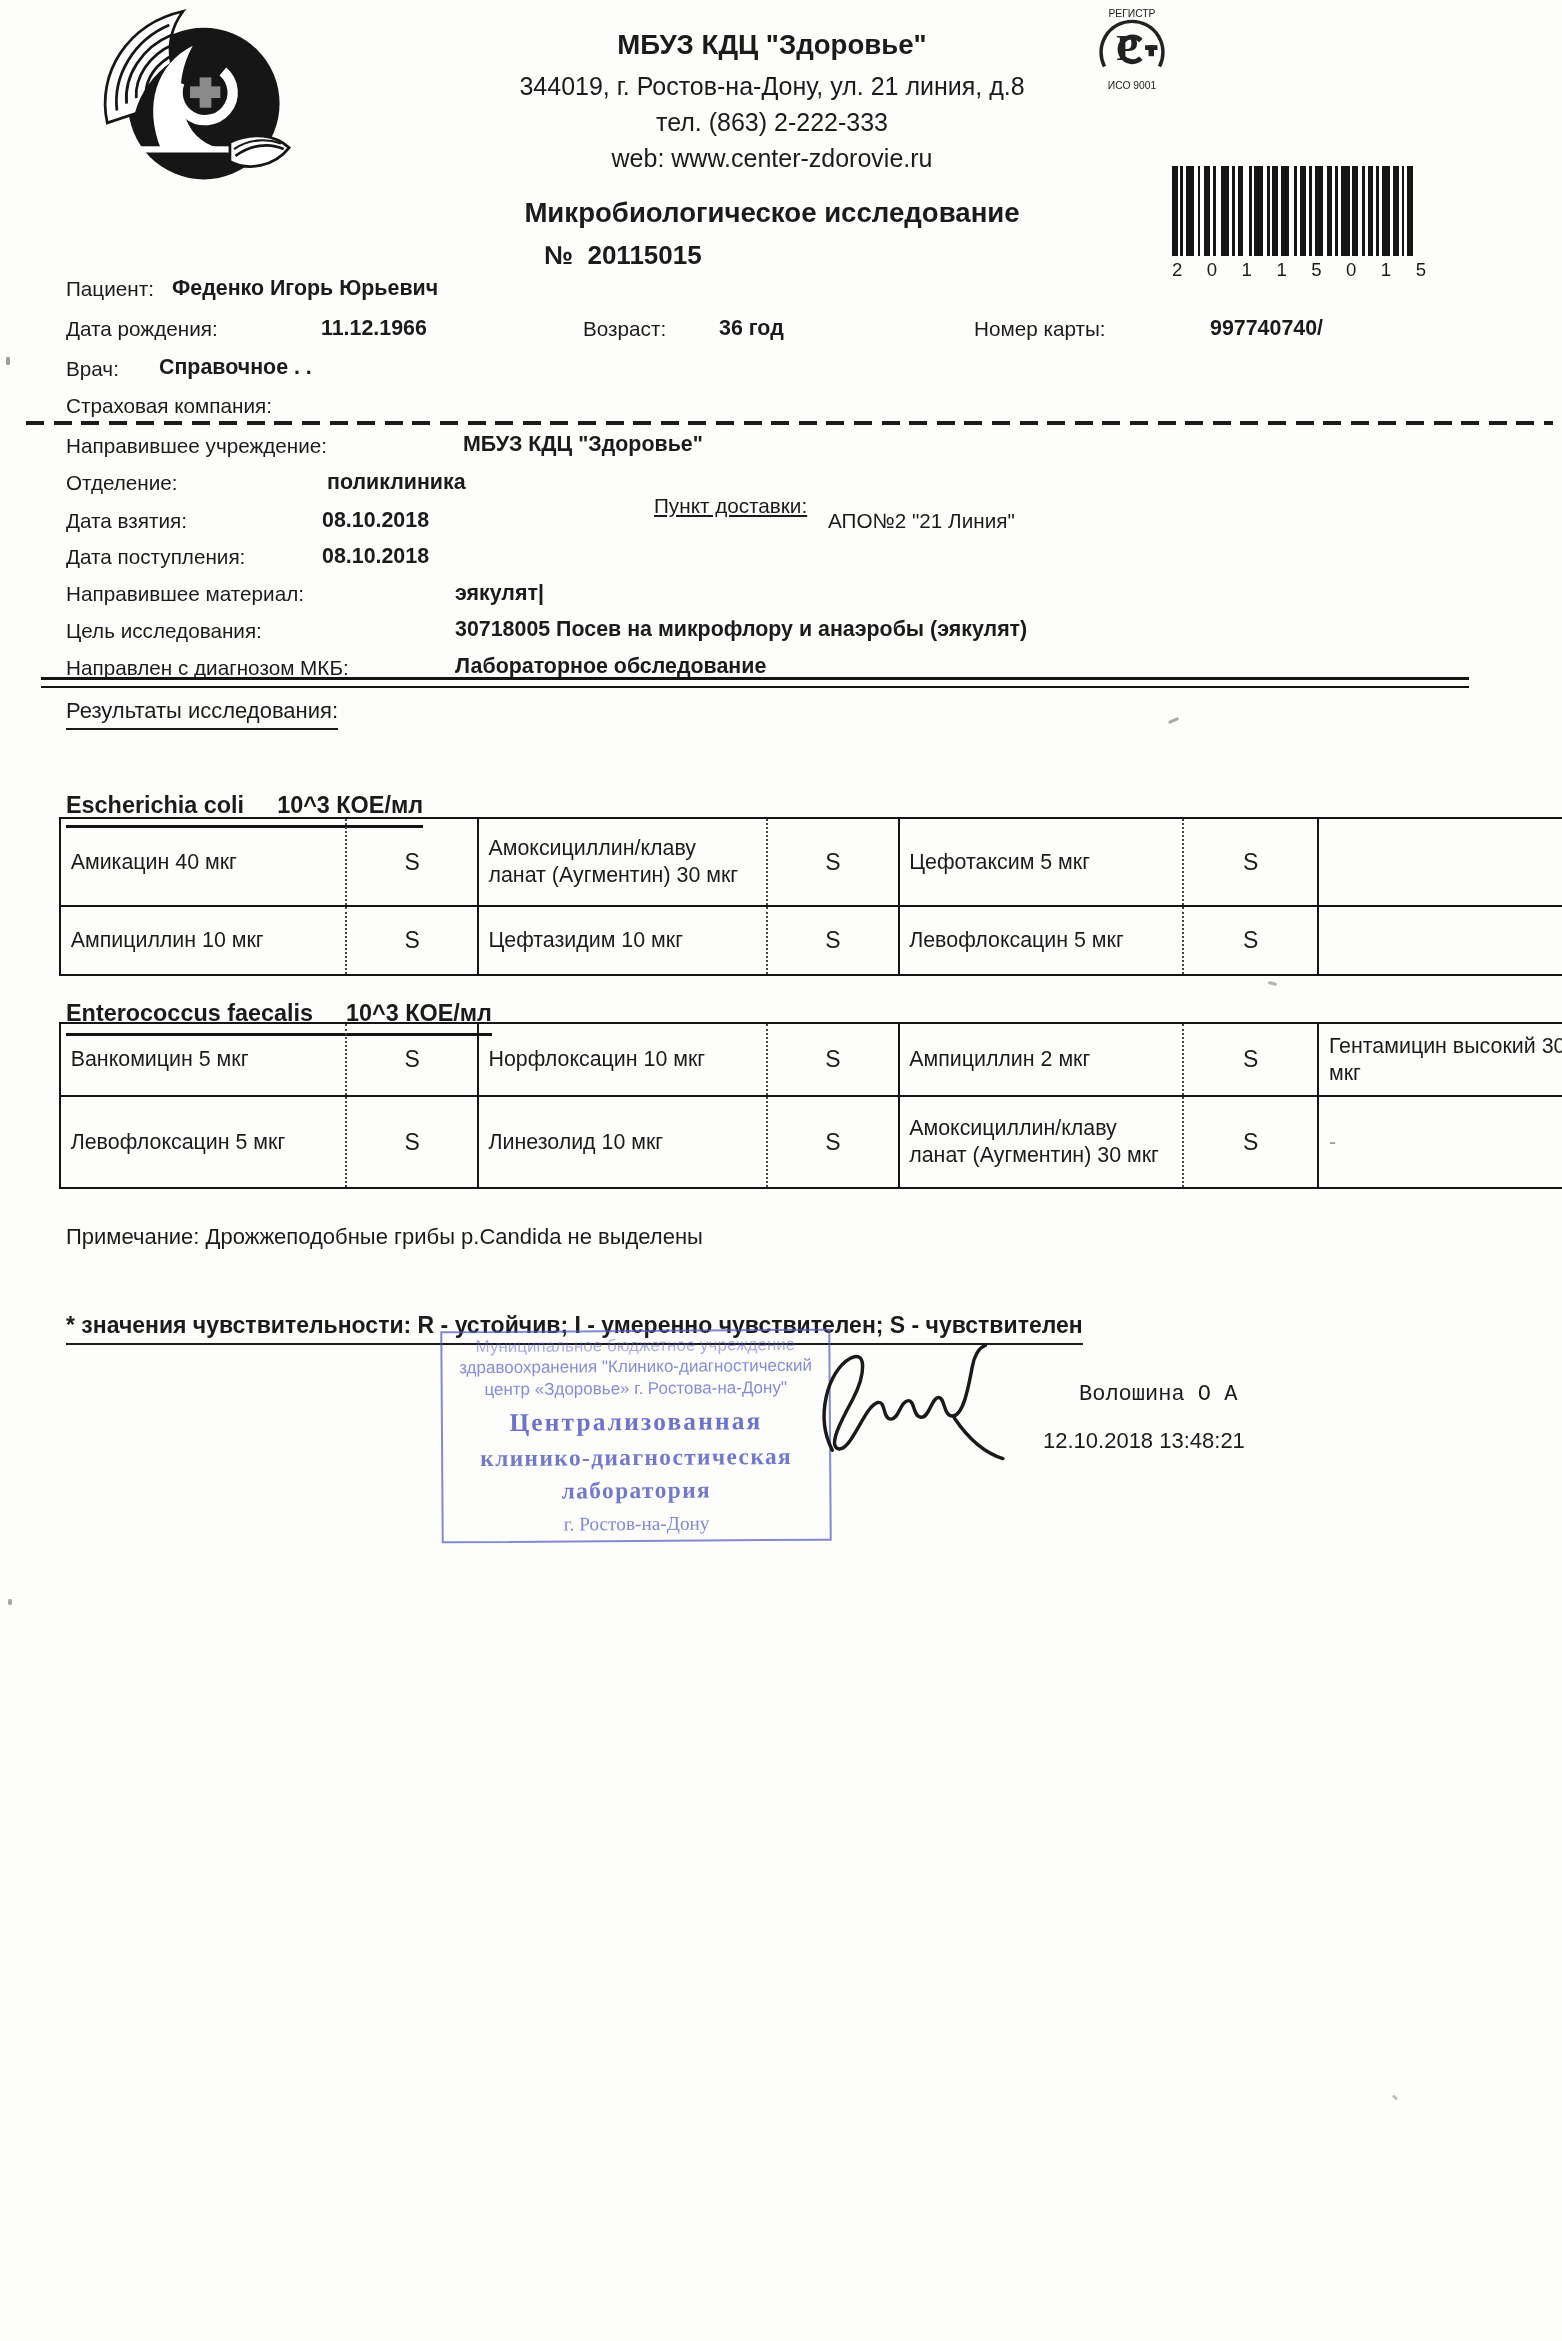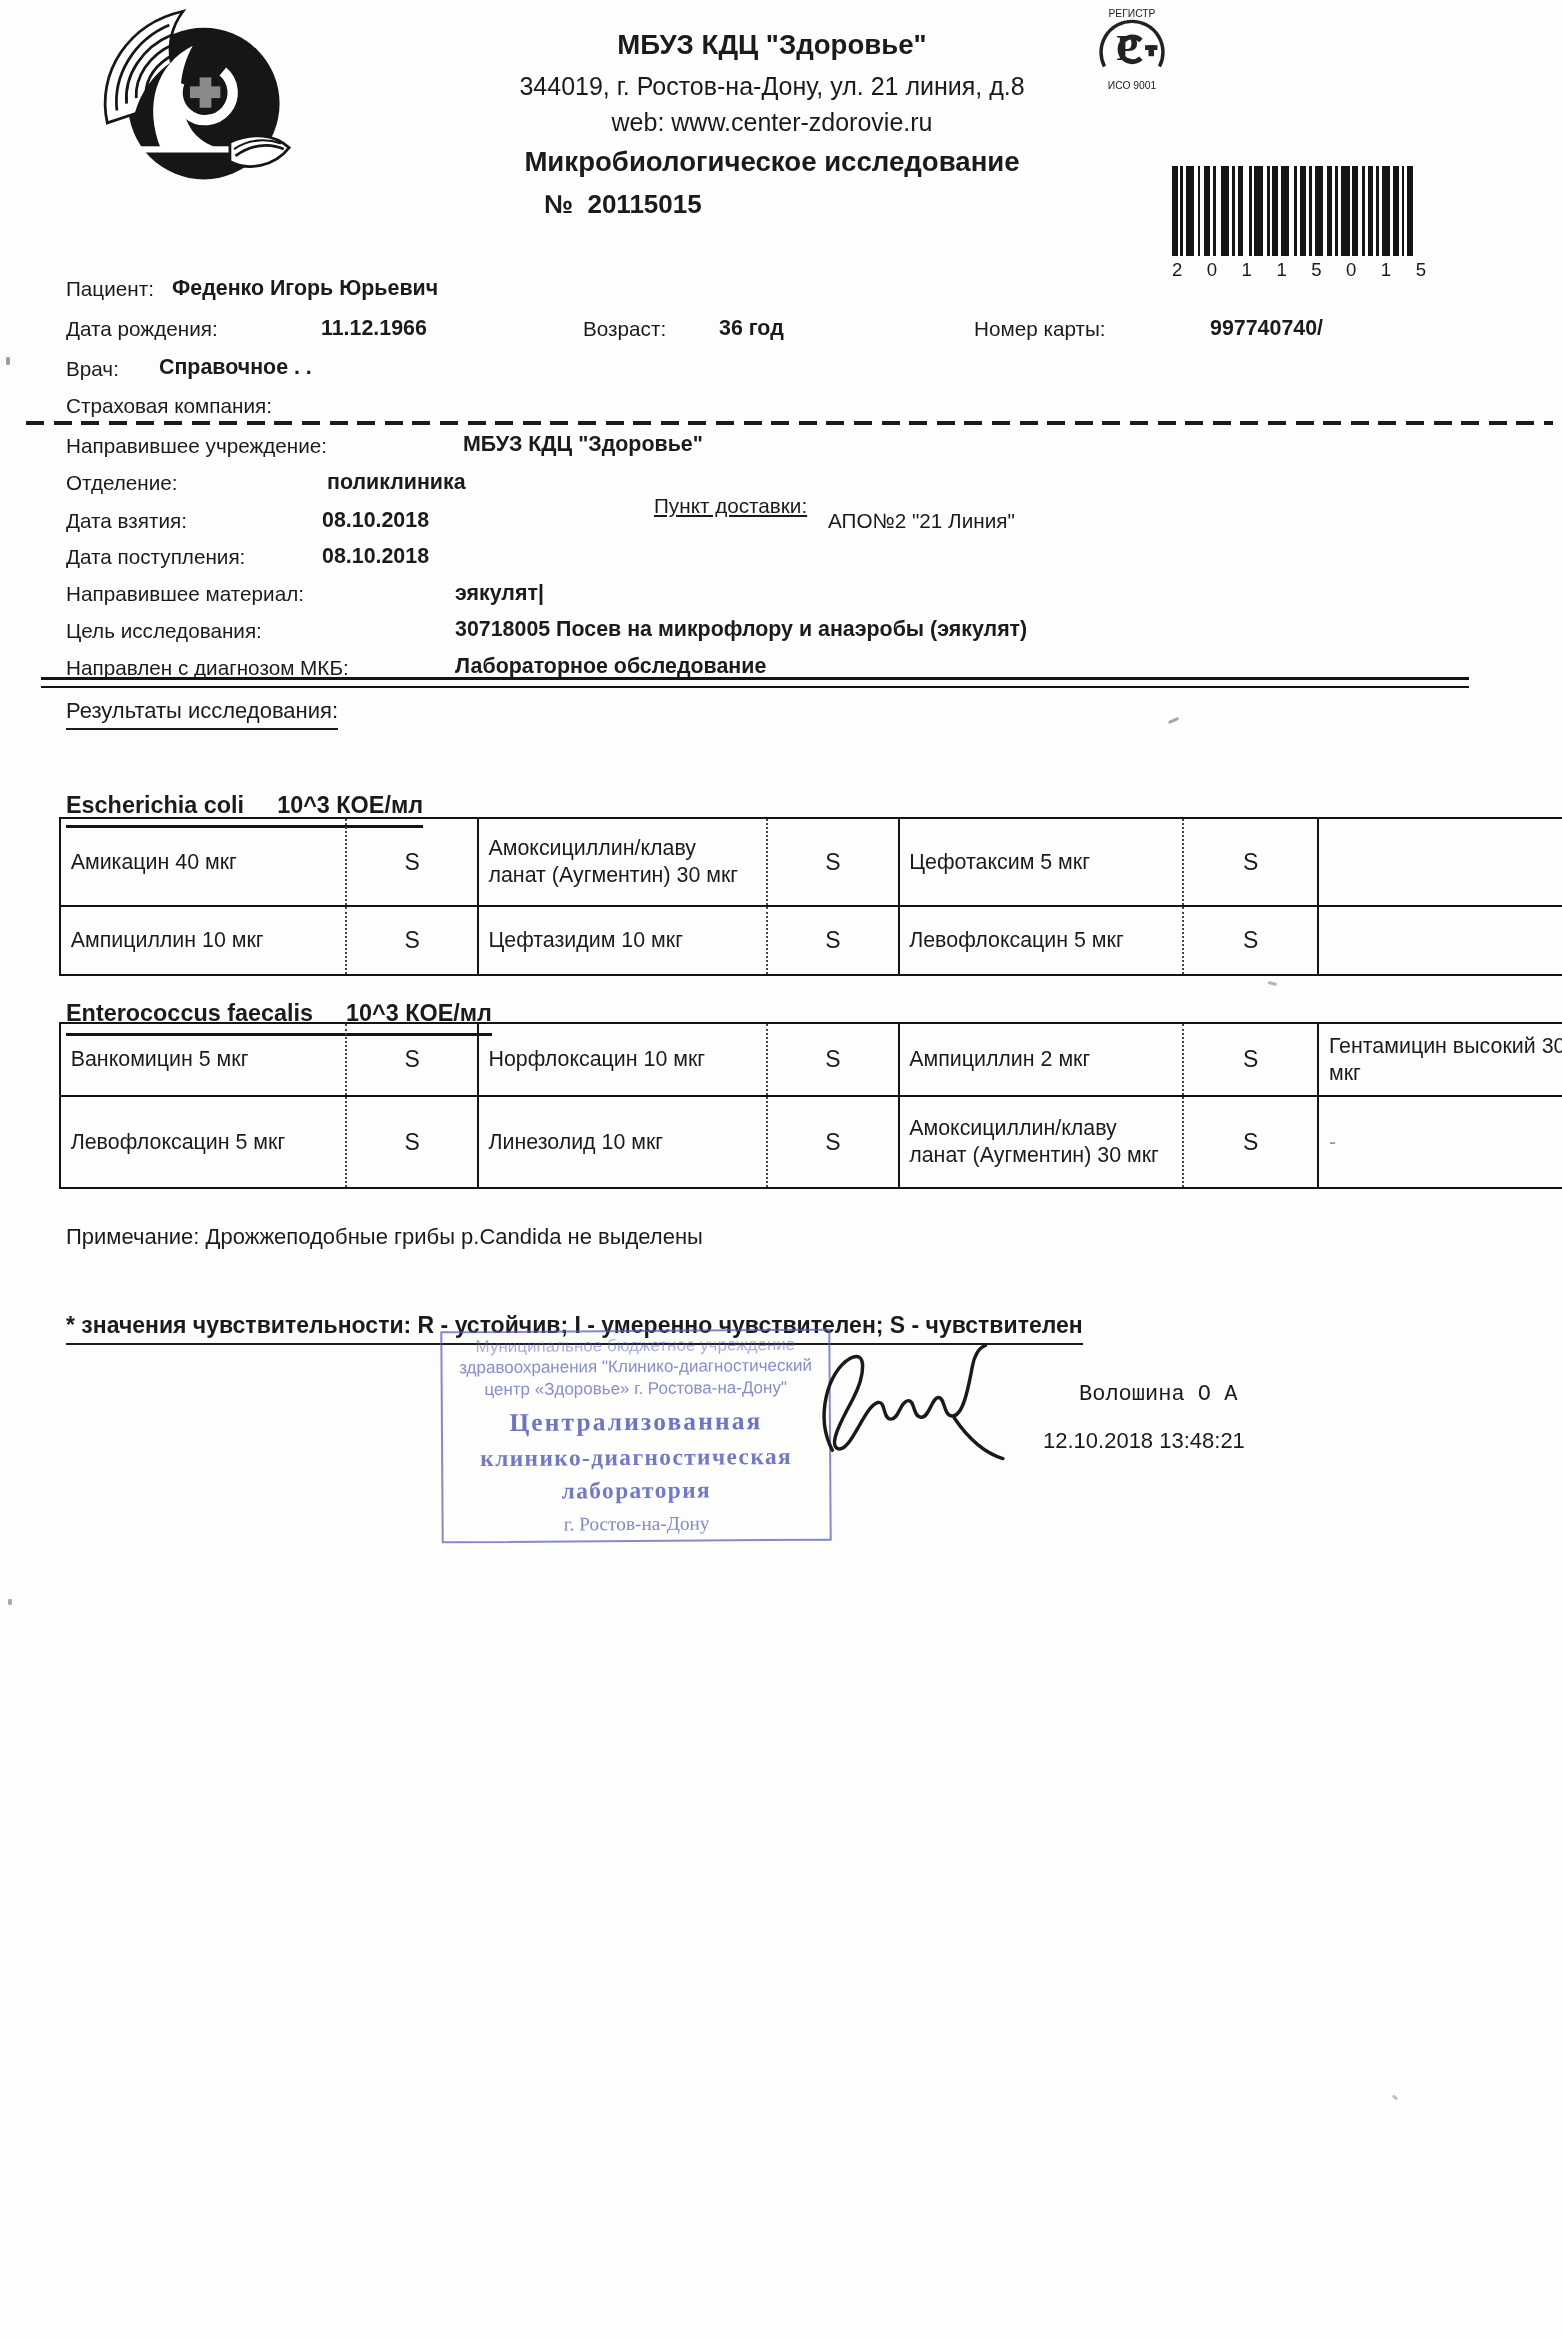--- a/index.html
+++ b/index.html
@@ -6,21 +6,21 @@
   body{width:1563px;height:2342px;position:relative;font-family:"Liberation Sans",sans-serif;color:#1b1b1b;}
   .page{position:absolute;inset:0;background:#fdfdfb;overflow:hidden;}
   .abs{position:absolute;}
   
   .logo{left:88px;top:6.9px;width:215px;height:178px;}
   .hdr{left:441px;top:29px;width:662px;text-align:center;}
   .hdr .org{font-size:27.6px;font-weight:bold;}
   .hdr .adr{font-size:25px;margin-top:11px;}
   .hdr .phn{font-size:25px;margin-top:6.9px;}
   .hdr .web{font-size:25px;margin-top:6.9px;}
-  .hdr .rpt{font-size:27.6px;font-weight:bold;margin-top:9px;}
+  .hdr .rpt{font-size:27.6px;font-weight:bold;margin-top:24px;}
   .hdr .num{font-size:26px;font-weight:bold;margin-top:11px;text-align:left;padding-left:103px;}
   .rst{left:1087px;top:5.5px;width:90px;height:86px;}
   .docinfo{left:1201px;top:11px;width:331px;font-size:20px;line-height:1.32;}
   .barcode{left:1172px;top:166px;width:248px;height:90px;display:flex;align-items:stretch;}
   .barcode div{background:#151515;height:100%;}
   .bc-digits{left:1172px;top:259px;width:248px;font-size:18.6px;letter-spacing:6.2px;word-spacing:6.9px;white-space:nowrap;}
   
   .lbl{font-size:20.7px;white-space:nowrap;}
   .val{font-size:21.4px;font-weight:bold;white-space:nowrap;}
   .val.plain{font-weight:normal;font-size:20.7px;}
@@ -112,20 +112,21 @@
     <rect x="60" y="202" width="204" height="9" fill="#ffffff"></rect>
 
     <path d="M206,196 C240,180 272,186 292,204 C270,232 232,238 206,224 Z" fill="#ffffff" stroke="#161616" stroke-width="4"></path>
     <path d="M214,216 C236,200 262,196 284,206" fill="none" stroke="#161616" stroke-width="4"></path>
     <path d="M212,206 C232,192 258,190 280,198" fill="none" stroke="#161616" stroke-width="3"></path>
   </svg>
 
   <div class="abs hdr">
     <div class="org">МБУЗ КДЦ "Здоровье"</div>
     <div class="adr">344019, г. Ростов-на-Дону, ул. 21 линия, д.8</div>
+    <div class="phn">тел. (863) 2-222-333</div>
     <div class="web">web: www.center-zdorovie.ru</div>
     <div class="rpt">Микробиологическое исследование</div>
     <div class="num">
       <span>№</span>&nbsp;&nbsp;<span>20115015</span>
     </div>
   </div>
 
   <svg class="abs rst" viewBox="0 0 130 125">
     <path d="M25,88 A45,45 0 1 1 105,88" fill="none" stroke="#222" stroke-width="5"></path>
     <text x="65" y="16" font-size="15" text-anchor="middle" fill="#222" font-family="Liberation Sans,sans-serif">РЕГИСТР</text>

